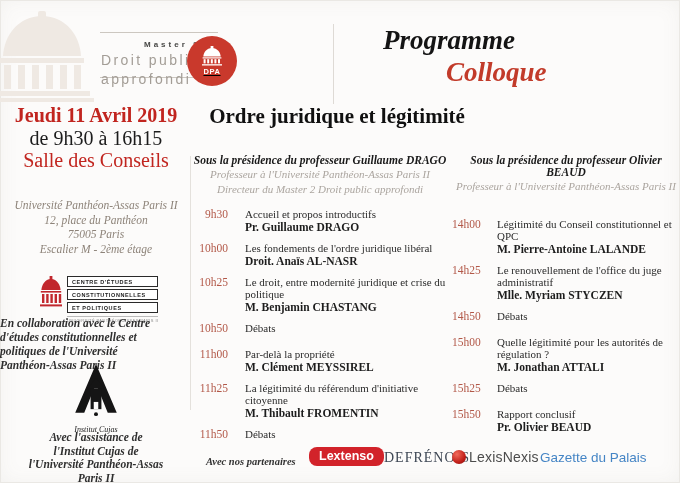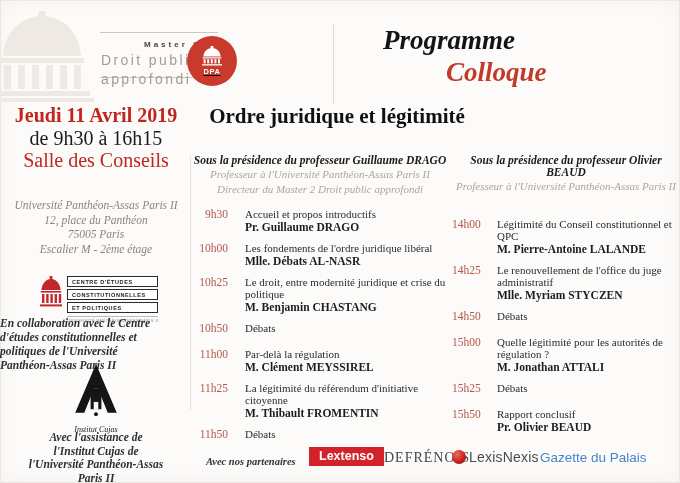--- a/index.html
+++ b/index.html
@@ -58,21 +58,21 @@
   .t { flex:0 0 36px; font-size:11.5px; line-height:12px; color:#b25848; text-align:right; }
   .col-right .t { flex:0 0 30px; text-align:left; }
   .tx { margin-left:10px; }
   .col-right .tx { margin-left:8px; }
   .ttl { font-size:11px; line-height:12px; color:#2b2b2b; }
   .spk { font-size:11.5px; line-height:12px; font-weight:bold; color:#1d1d1d; margin-top:1px; }
   
   .pt-label { position:absolute; left:206px; top:456px; font-size:10.5px; font-weight:bold; font-style:italic; color:#333; }
   .lextenso { position:absolute; left:309px; top:447px; background:#d2232a; color:#fff;
     font-family:"Liberation Sans", sans-serif; font-size:12.5px; font-weight:bold;
-    padding:2px 10px 3px; border-radius:0; }
+    padding:2px 10px 3px; border-radius:8px; }
   .defrenois { position:absolute; left:384px; top:450px; font-family:"Liberation Serif", serif;
     font-size:14px; letter-spacing:1px; color:#3d4653; }
   .lexis { position:absolute; left:452px; top:449px; display:flex; align-items:center; }
   .lexis-ball { width:14px; height:14px; border-radius:50%; margin-right:3px;
     background: radial-gradient(circle at 35% 30%, #f16a5a, #c2201a 60%, #7e0f0c); }
   .lexis-text { font-family:"Liberation Sans", sans-serif; font-size:14px; color:#4c4c4c; letter-spacing:0.2px; }
   .gazette { position:absolute; left:540px; top:450px; font-family:"Liberation Sans", sans-serif;
     font-size:13.5px; color:#4585c5; }
 </style>
 </head>
@@ -198,41 +198,41 @@
       <div class="t">9h30</div>
       <div class="tx">
           <div class="ttl">Accueil et propos introductifs</div>
       <div class="spk">Pr. Guillaume DRAGO</div>
         </div>
     </div>
     <div class="item">
       <div class="t">10h00</div>
       <div class="tx">
           <div class="ttl">Les fondements de l'ordre juridique libéral</div>
-      <div class="spk">Mlle. Débats AL-NASR</div>
+      <div class="spk">Droit. Anaïs AL-NASR</div>
         </div>
     </div>
     <div class="item">
       <div class="t">10h25</div>
       <div class="tx">
           <div class="ttl">Le droit, entre modernité juridique et crise du politique</div>
       <div class="spk">M. Benjamin CHASTANG</div>
         </div>
     </div>
     <div class="item gap">
       <div class="t">10h50</div>
       <div class="tx">
           <div class="ttl">Débats</div>
       <div class="spk"></div>
         </div>
     </div>
     <div class="item">
       <div class="t">11h00</div>
       <div class="tx">
-          <div class="ttl">Par-delà la régulation</div>
+          <div class="ttl">Par-delà la propriété</div>
       <div class="spk">M. Clément MEYSSIREL</div>
         </div>
     </div>
     <div class="item">
       <div class="t">11h25</div>
       <div class="tx">
           <div class="ttl">La légitimité du référendum d'initiative citoyenne</div>
       <div class="spk">M. Thibault FROMENTIN</div>
         </div>
     </div>

